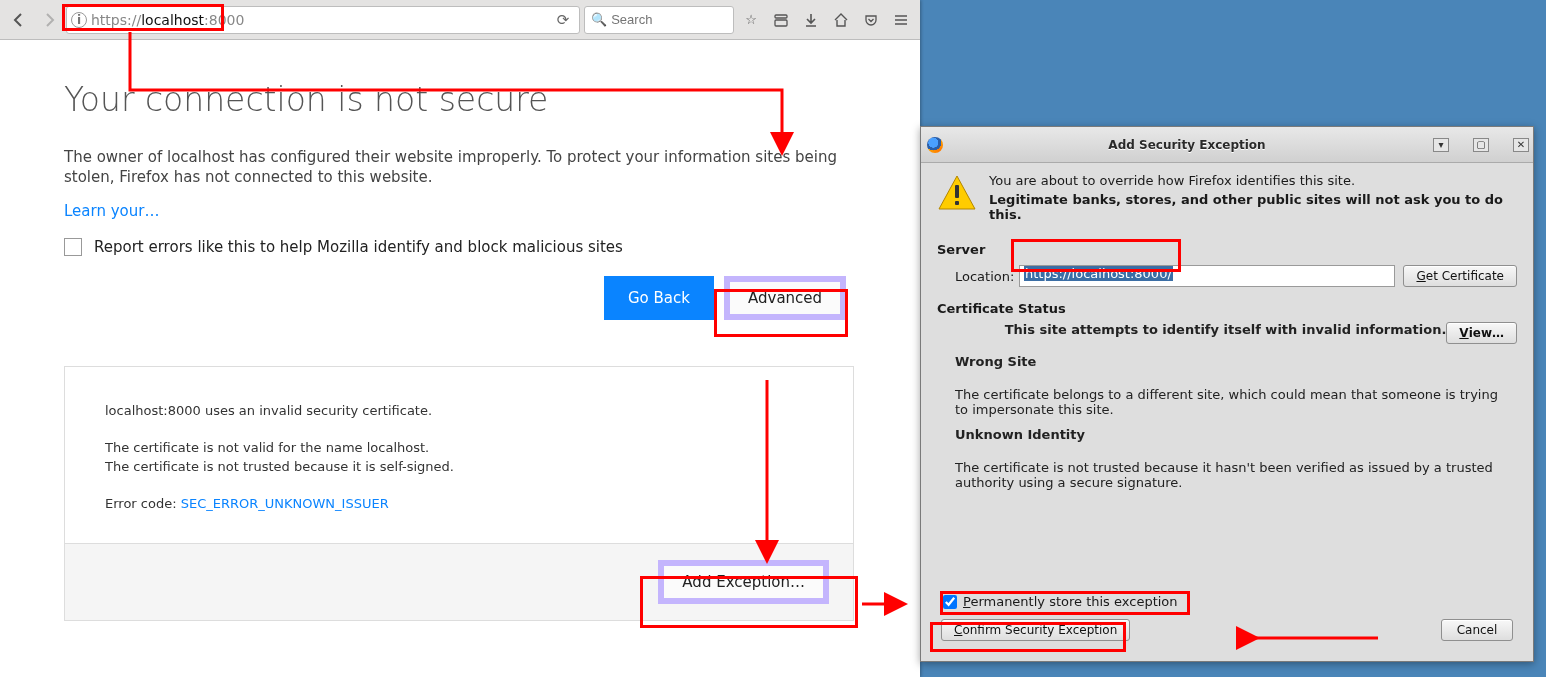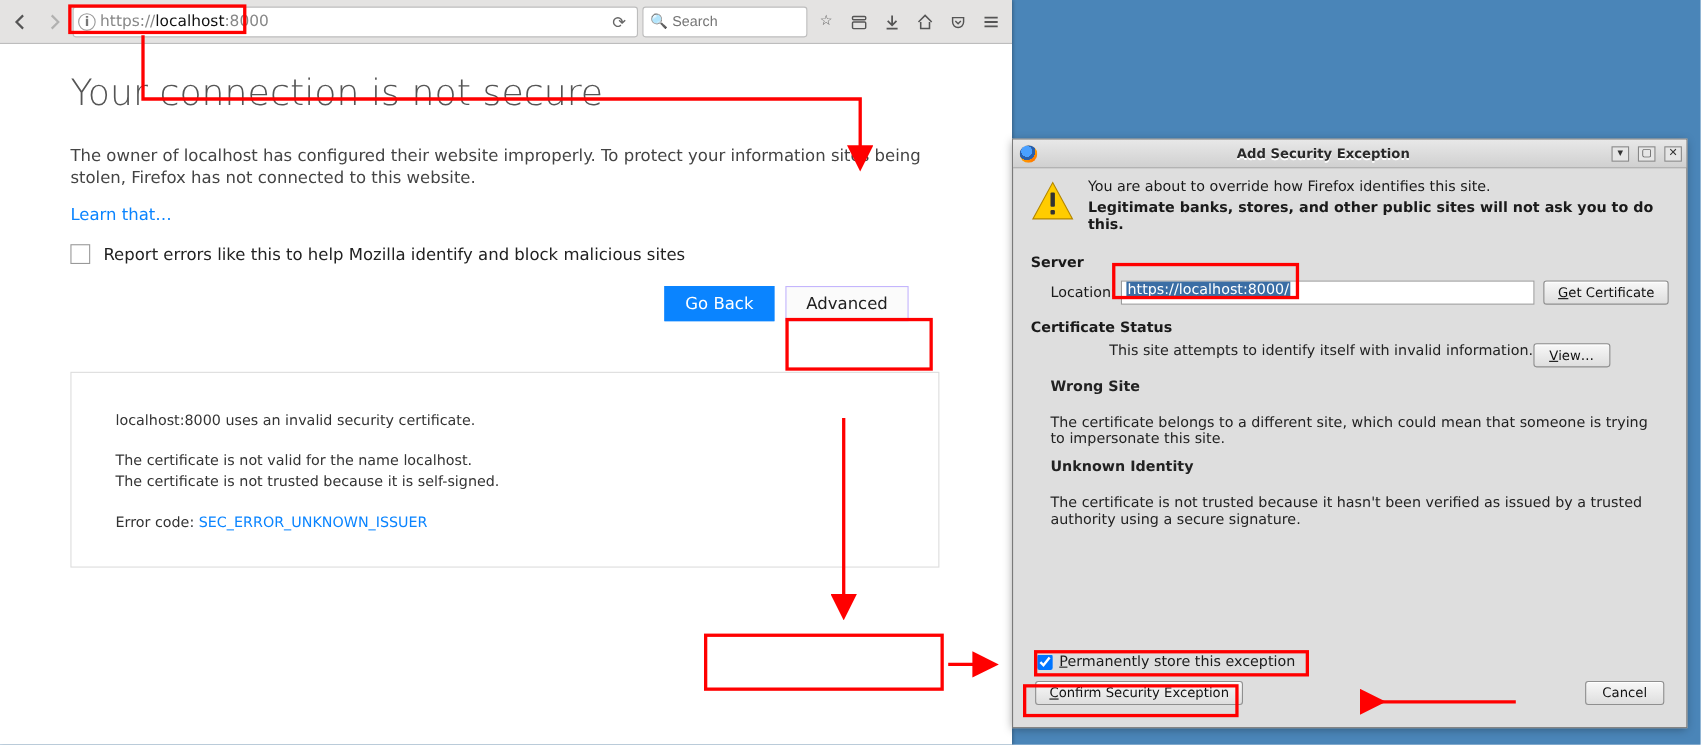--- a/index.html
+++ b/index.html
@@ -31,34 +31,34 @@
   }
   .reload { width: 24px; color:#666; text-align:center; font-size:15px; }
   .searchbox {
     width: 150px; height: 28px; background: #fff; border: 1px solid #bdbdbd; border-radius: 3px;
     display: flex; align-items: center; padding: 0 6px; gap: 4px;
   }
   .searchbox .mag { color:#888; font-size:13px; }
   .searchbox input { flex:1; border:0; outline:0; font-size:13px; color:#0369a1; background:transparent; }
 
   .content {
-    flex:1; overflow:auto; padding: 24px 0 0 64px; color:#333;
+    flex:1; overflow:auto; padding: 40px 0 0 64px; color:#333;
   }
   .content h1 {
     font-size: 33px; font-weight: 300; color: #555; margin-bottom: 28px;
   }
   .content .para {
     font-size: 15px; color:#444; max-width: 790px; line-height: 1.35; margin-bottom: 14px;
   }
   .content .learnmore { color:#0a84ff; font-size:15px; margin-bottom: 18px; display:inline-block; }
   .report-row { display:flex; align-items:center; gap:12px; font-size:15px; color:#222; margin-bottom: 20px; }
   .chk { width:18px; height:18px; border:1px solid #999; background:#fff; display:inline-block;}
   .btnrow { display:flex; gap:10px; margin-left: 540px; }
   .btn {
-    height: 32px; padding: 0 18px; font-size: 15px; border:1px solid #c4b5fd;
+    height: 44px; padding: 0 18px; font-size: 15px; border:6px solid #c4b5fd;
     background:#fbfbfb; color:#222; display:inline-flex; align-items:center; justify-content:center;
     cursor: default; user-select:none;
   }
   .btn.primary { background:#0a84ff; border-color:#0a84ff; color:#fff; }
 
   .advanced-panel {
     margin-top: 46px; border:1px solid #ddd; max-width: 790px;
     background:#fff;
   }
   .adv-body { padding: 36px 40px 10px 40px; font-size:13px; color:#333; }
@@ -67,22 +67,22 @@
   .err-link { color:#0a84ff; }
   .adv-foot { background:#f5f5f5; padding: 16px 24px; display:flex; justify-content:flex-end; border-top:1px solid #ddd; }
 
   
   .dialog {
     position:absolute; left: 920px; top: 126px; width: 614px; height: 536px;
     background:#dedede; border:1px solid #7a7a7a; box-shadow: 0 2px 8px rgba(0,0,0,.35);
     display:flex; flex-direction:column; font-size:13px; color:#1a1a1a;
   }
   .dialog .titlebar {
-    height: 26px; background: linear-gradient(#e8e8e8,#d0d0d0); border-bottom:1px solid #aaa;
-    display:flex; align-items:center; padding: 0 4px 0 6px; gap:6px;
+    height: 36px; background: linear-gradient(#e8e8e8,#d0d0d0); border-bottom:1px solid #aaa;
+    display:flex; align-items:center; padding: 0 4px 0 6px; gap:22px;
   }
   .titlebar .ff-icon {
     width:16px; height:16px; border-radius:50%;
     background: radial-gradient(circle at 40% 35%, #4aa0ff 0 35%, #2a5faa 36% 55%, transparent 56%),
                 conic-gradient(from 140deg, #ff7a00, #ffc400, #ff7a00);
   }
   .titlebar .title { flex:1; text-align:center; font-weight:bold; font-size:12px; color:#2a2a2a; text-shadow: 0 1px 0 #fff;}
   .titlebar .winbtn {
     width:16px; height:14px; background:#e6e6e6; border:1px solid #888; margin-left:2px;
     display:inline-flex; align-items:center; justify-content:center; font-size:10px; line-height:1; color:#333;
@@ -103,21 +103,21 @@
     flex:1; height:22px; border:1px solid #9a9a9a; padding:0 4px; background:#fff; font-size:13px;
   }
   .loc-input .sel { background:#3b6ea5; color:#fff; padding:0 1px; }
   .dlg-btn {
     height:22px; padding:0 12px; background:linear-gradient(#f8f8f8,#dedede);
     border:1px solid #8f8f8f; border-radius:3px; font-size:12px; color:#111;
     display:inline-flex; align-items:center; justify-content:center; cursor:default;
     box-shadow: inset 0 1px 0 #fff;
   }
   .cert-status { margin-left:18px; font-size:13px; color:#222; }
-  .cert-row { display:flex; justify-content:center; align-items:flex-start; }
+  .cert-row { display:flex; justify-content:flex-end; align-items:flex-start;font-weight:bold; }
   .sub-head { font-weight:bold; margin-top:10px; }
   .cert-status p { max-width: 560px; margin-top:18px; }
 
   .dlg-foot { padding: 0 2px 4px 2px; }
   .perm-row { display:flex; align-items:center; gap:6px; margin: 0 0 10px 4px; }
   .perm-row input[type="checkbox"]{ width:14px; height:14px; }
   .foot-btns { display:flex; justify-content:space-between; padding: 0 2px 4px 2px;}
 
   
   .ann-box { position:absolute; border:3px solid #ff0000; pointer-events:none; }
@@ -179,41 +179,44 @@
     <span class="tb-btn">
       <svg width="16" height="16" viewBox="0 0 16 16">
           <path d="M2 4 h12 M2 8 h12 M2 12 h12" stroke="#555" stroke-width="1.6"></path>
         </svg>
     </span>
   </div>
 
   <div class="content">
     <h1>Your connection is not secure</h1>
     <p class="para">The owner of localhost has configured their website improperly. To protect your information sites being stolen, Firefox has not connected to this website.</p>
-    <a class="learnmore">Learn that…</a>
+    <a class="learnmore">Learn your…</a>
     <div class="report-row">
       <span class="chk"></span>
       <span>Report errors like this to help Mozilla identify and block malicious sites</span>
     </div>
     <div class="btnrow">
       <span class="btn primary">Go Back</span>
       <span class="btn">Advanced</span>
     </div>
 
     <div class="advanced-panel">
       <div class="adv-body">
         <p>localhost:8000 uses an invalid security certificate.</p>
         <div class="gap"></div>
         <p>The certificate is not valid for the name localhost.</p>
         <p>The certificate is not trusted because it is self-signed.</p>
         <div class="gap"></div>
         <p>
           <span>Error code: </span><a class="err-link">SEC_ERROR_UNKNOWN_ISSUER</a>
         </p>
         <div class="gap"></div>
+      </div>
+      <div class="adv-foot">
+        <span class="btn">Add Exception…</span>
       </div>
     </div>
   </div>
 </div>
 
 <div class="dialog">
   <div class="titlebar">
     <span class="ff-icon"></span>
     <span class="title">Add Security Exception</span>
     <span class="winbtn">▾</span>

